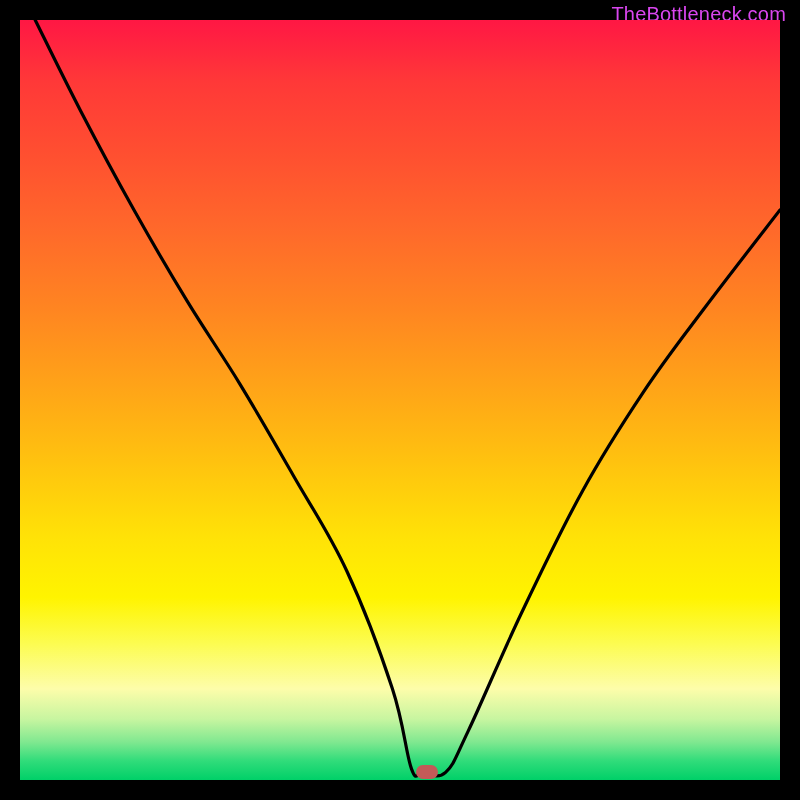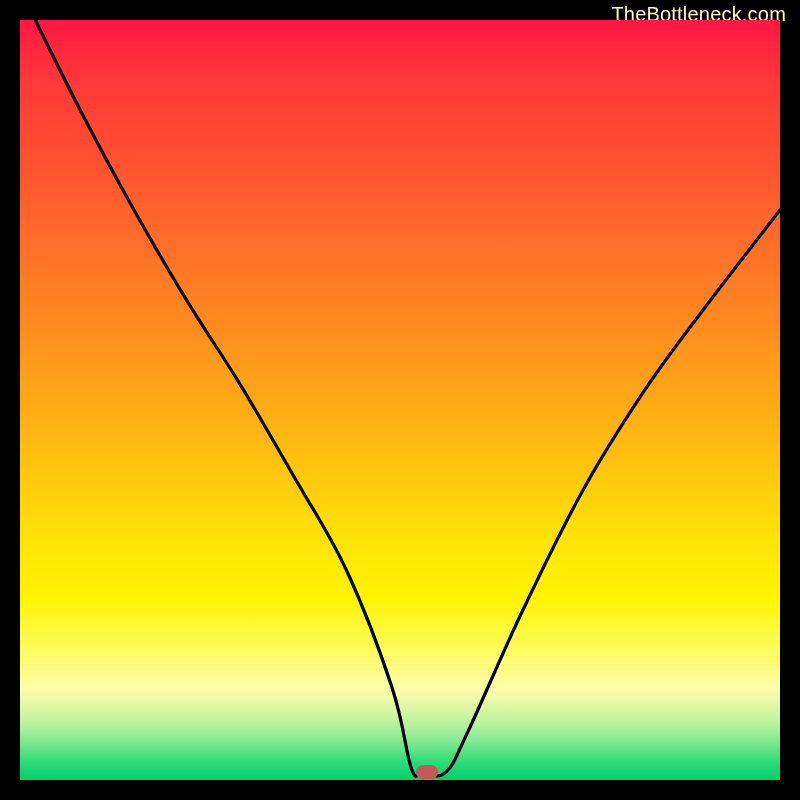--- a/index.html
+++ b/index.html
@@ -39,21 +39,21 @@
       #30dc7a 97.5%,
       #00d068 100%
     );
   }
   .watermark {
     position: absolute;
     top: 3px;
     right: 14px;
     font-family: Arial, Helvetica, sans-serif;
     font-size: 20px;
-    color: #fef9c3;
+    color: #d946ef;
     font-weight: 400;
     letter-spacing: 0.2px;
   }
   svg.curve {
     position: absolute;
     left: 0;
     top: 0;
     width: 760px;
     height: 760px;
   }

